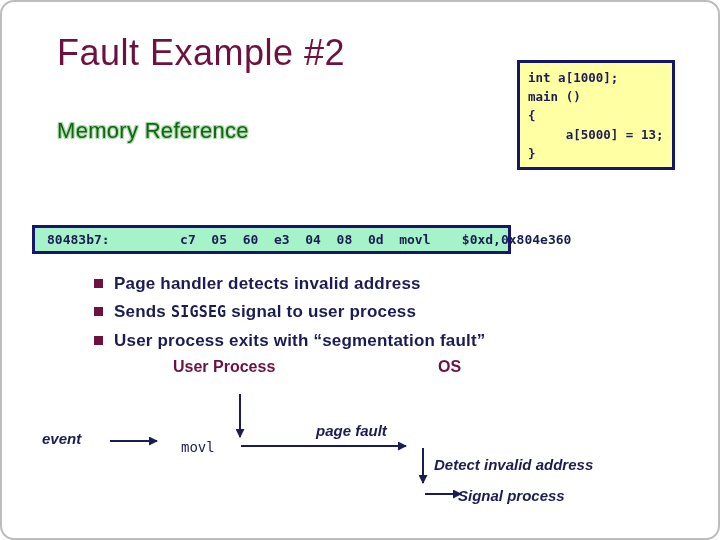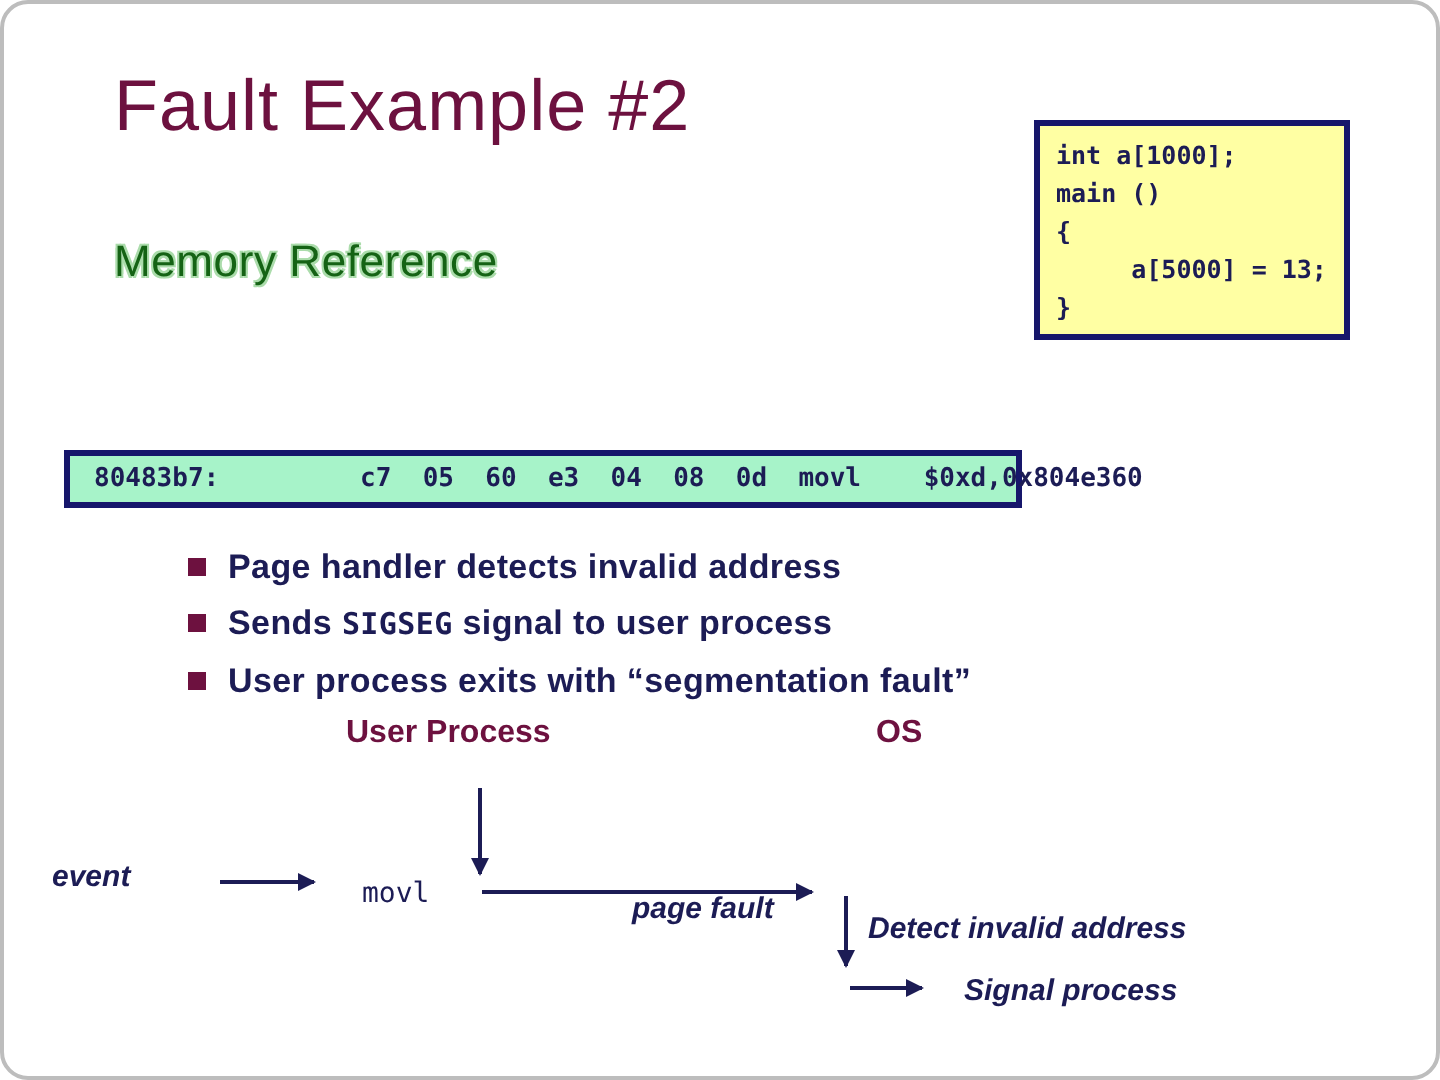--- a/index.html
+++ b/index.html
@@ -95,19 +95,19 @@
         <path d="M0,0 L9,4.5 L0,9 Z" fill="#1C1C55"></path>
       </marker>
     </defs>
     <line x1="108" y1="439" x2="155" y2="439" marker-end="url(#ah)"></line>
     <line x1="238" y1="392" x2="238" y2="435" marker-end="url(#ah)"></line>
     <line x1="239" y1="444" x2="404" y2="444" marker-end="url(#ah)"></line>
     <line x1="421" y1="446" x2="421" y2="481" marker-end="url(#ah)"></line>
     <line x1="423" y1="492" x2="459" y2="492" marker-end="url(#ah)"></line>
   </svg>
 
-  <div class="dg-italic" style="left:24px; top:428px">event</div>
+  <div class="dg-italic" style="left:40px; top:428px">event</div>
   <div class="dg-mono" style="left:179px; top:437px">movl</div>
-  <div class="dg-italic" style="left:314px; top:444px">page fault</div>
+  <div class="dg-italic" style="left:314px; top:420px">page fault</div>
   <div class="dg-italic" style="left:432px; top:454px">Detect invalid address</div>
-  <div class="dg-italic" style="left:480px; top:485px">Signal process</div>
+  <div class="dg-italic" style="left:456px; top:485px">Signal process</div>
 
 </div>
 
 </body></html>

